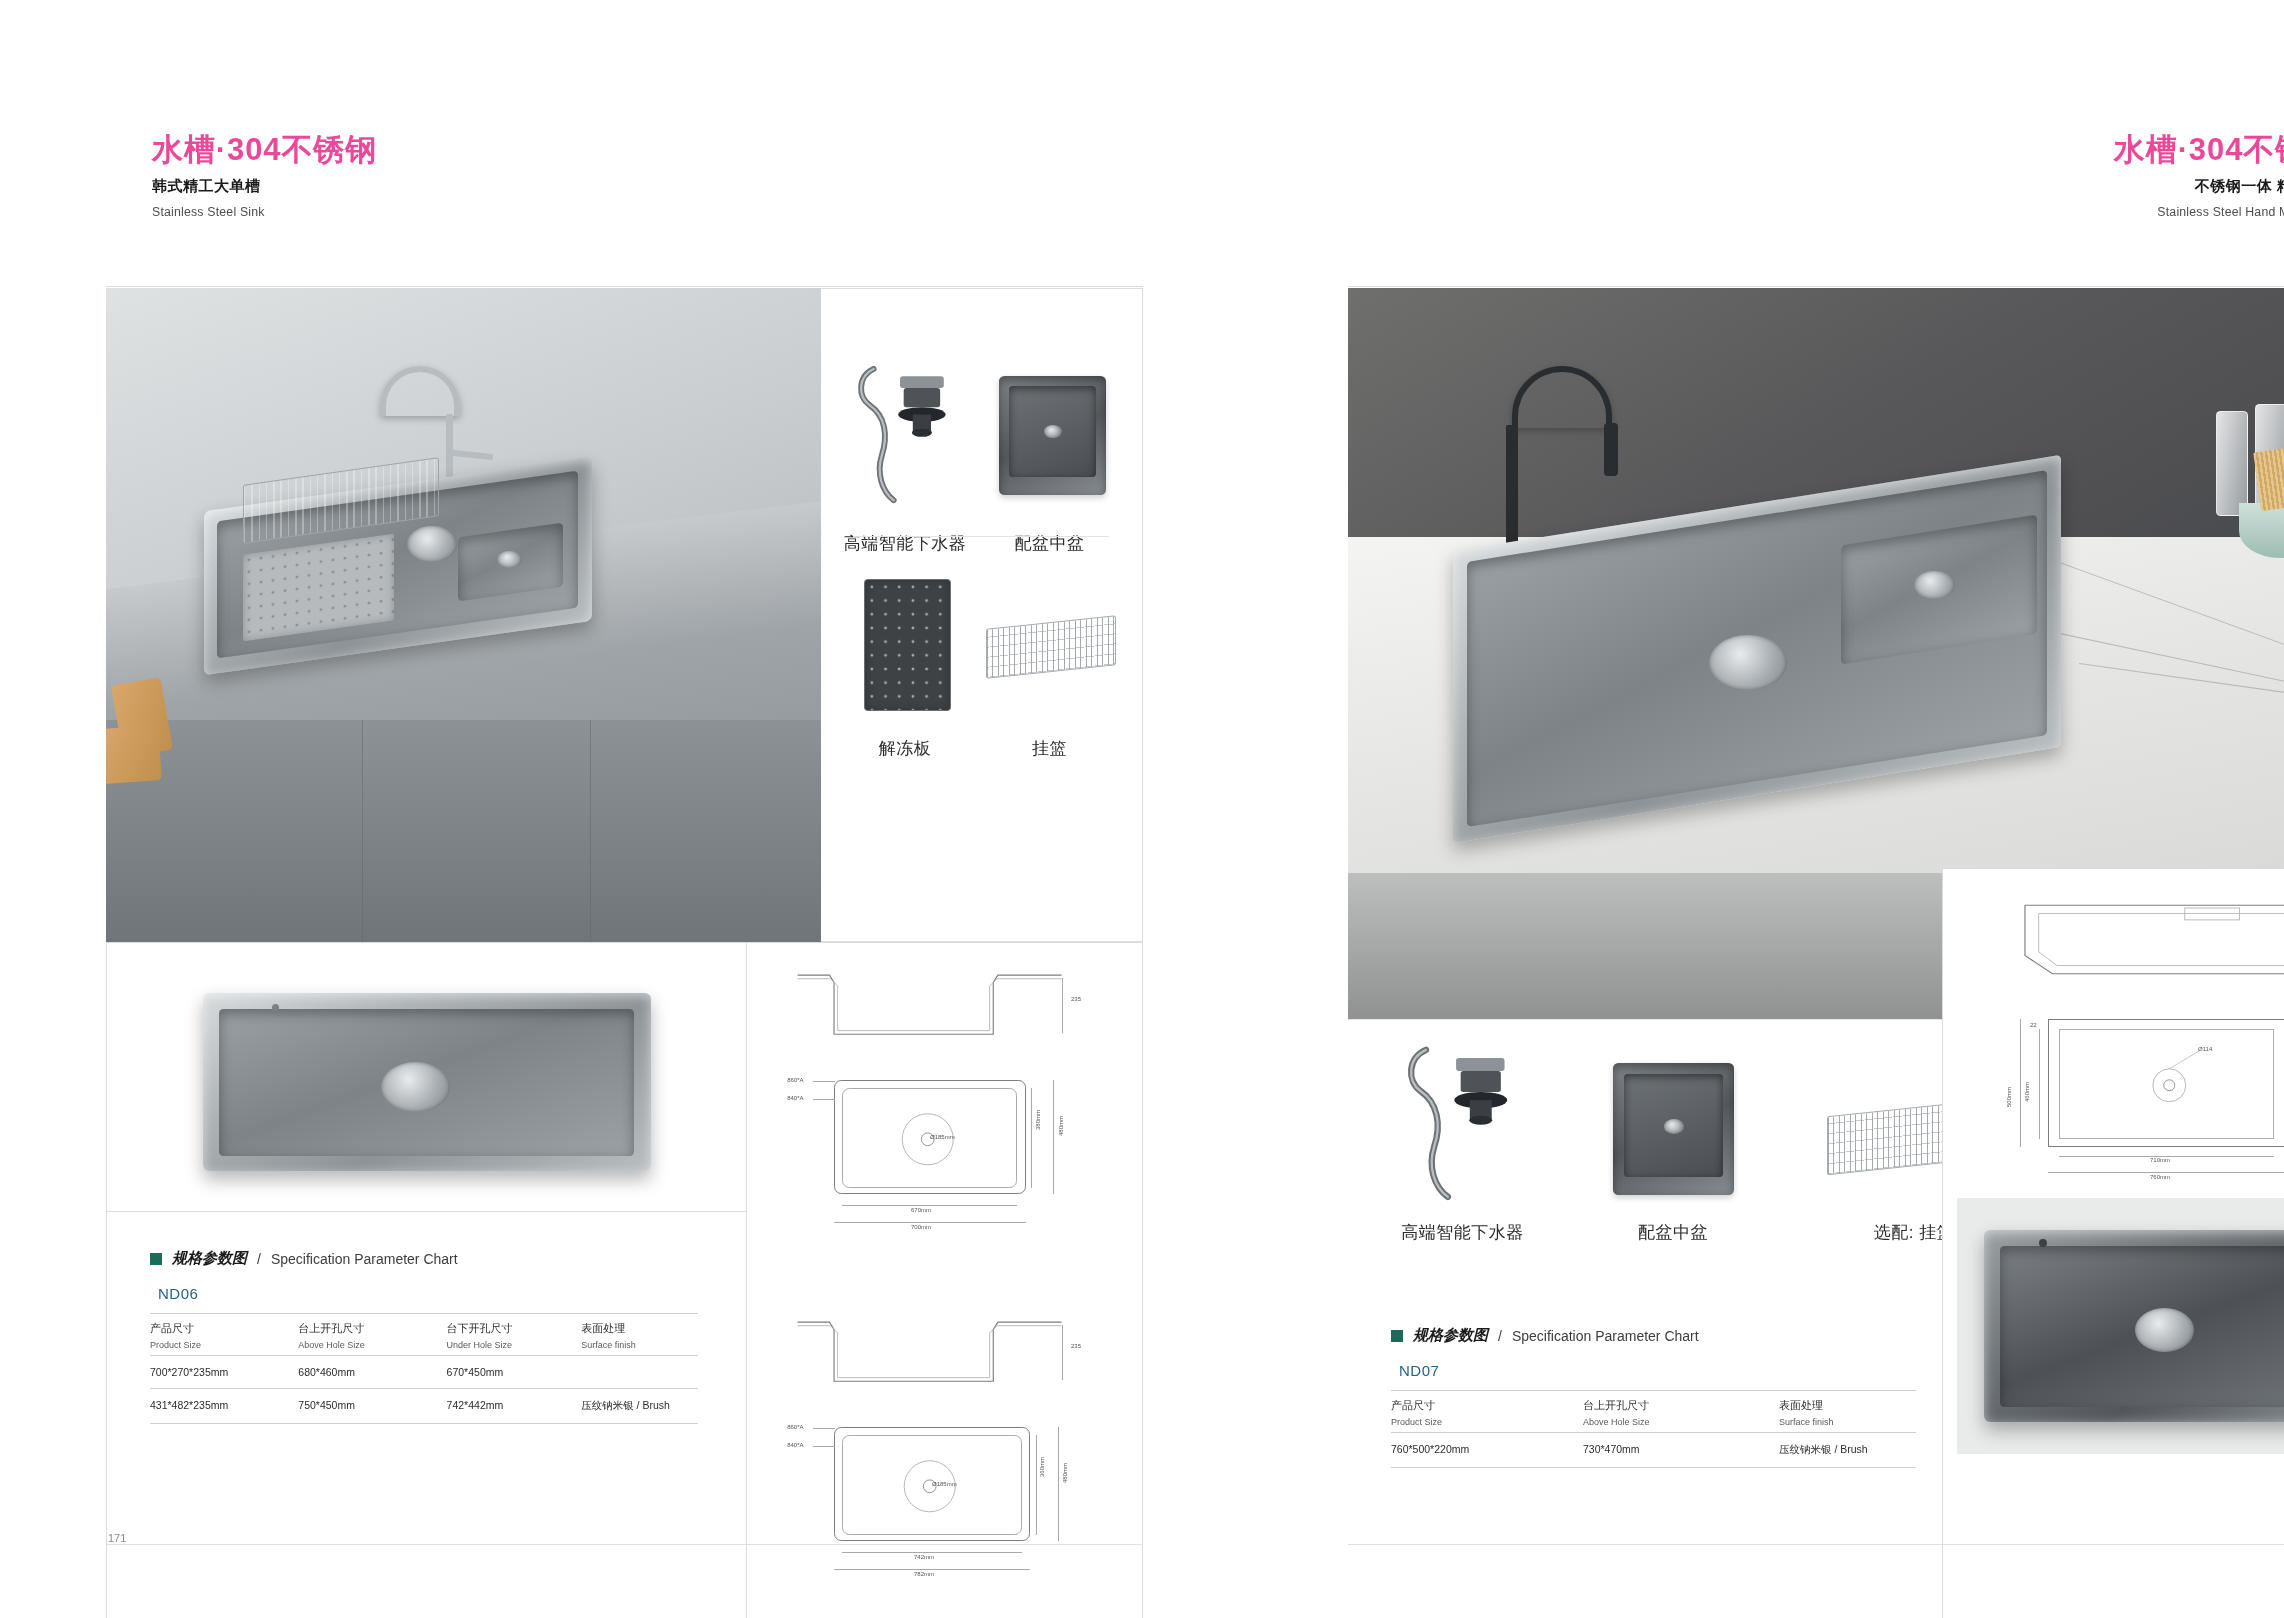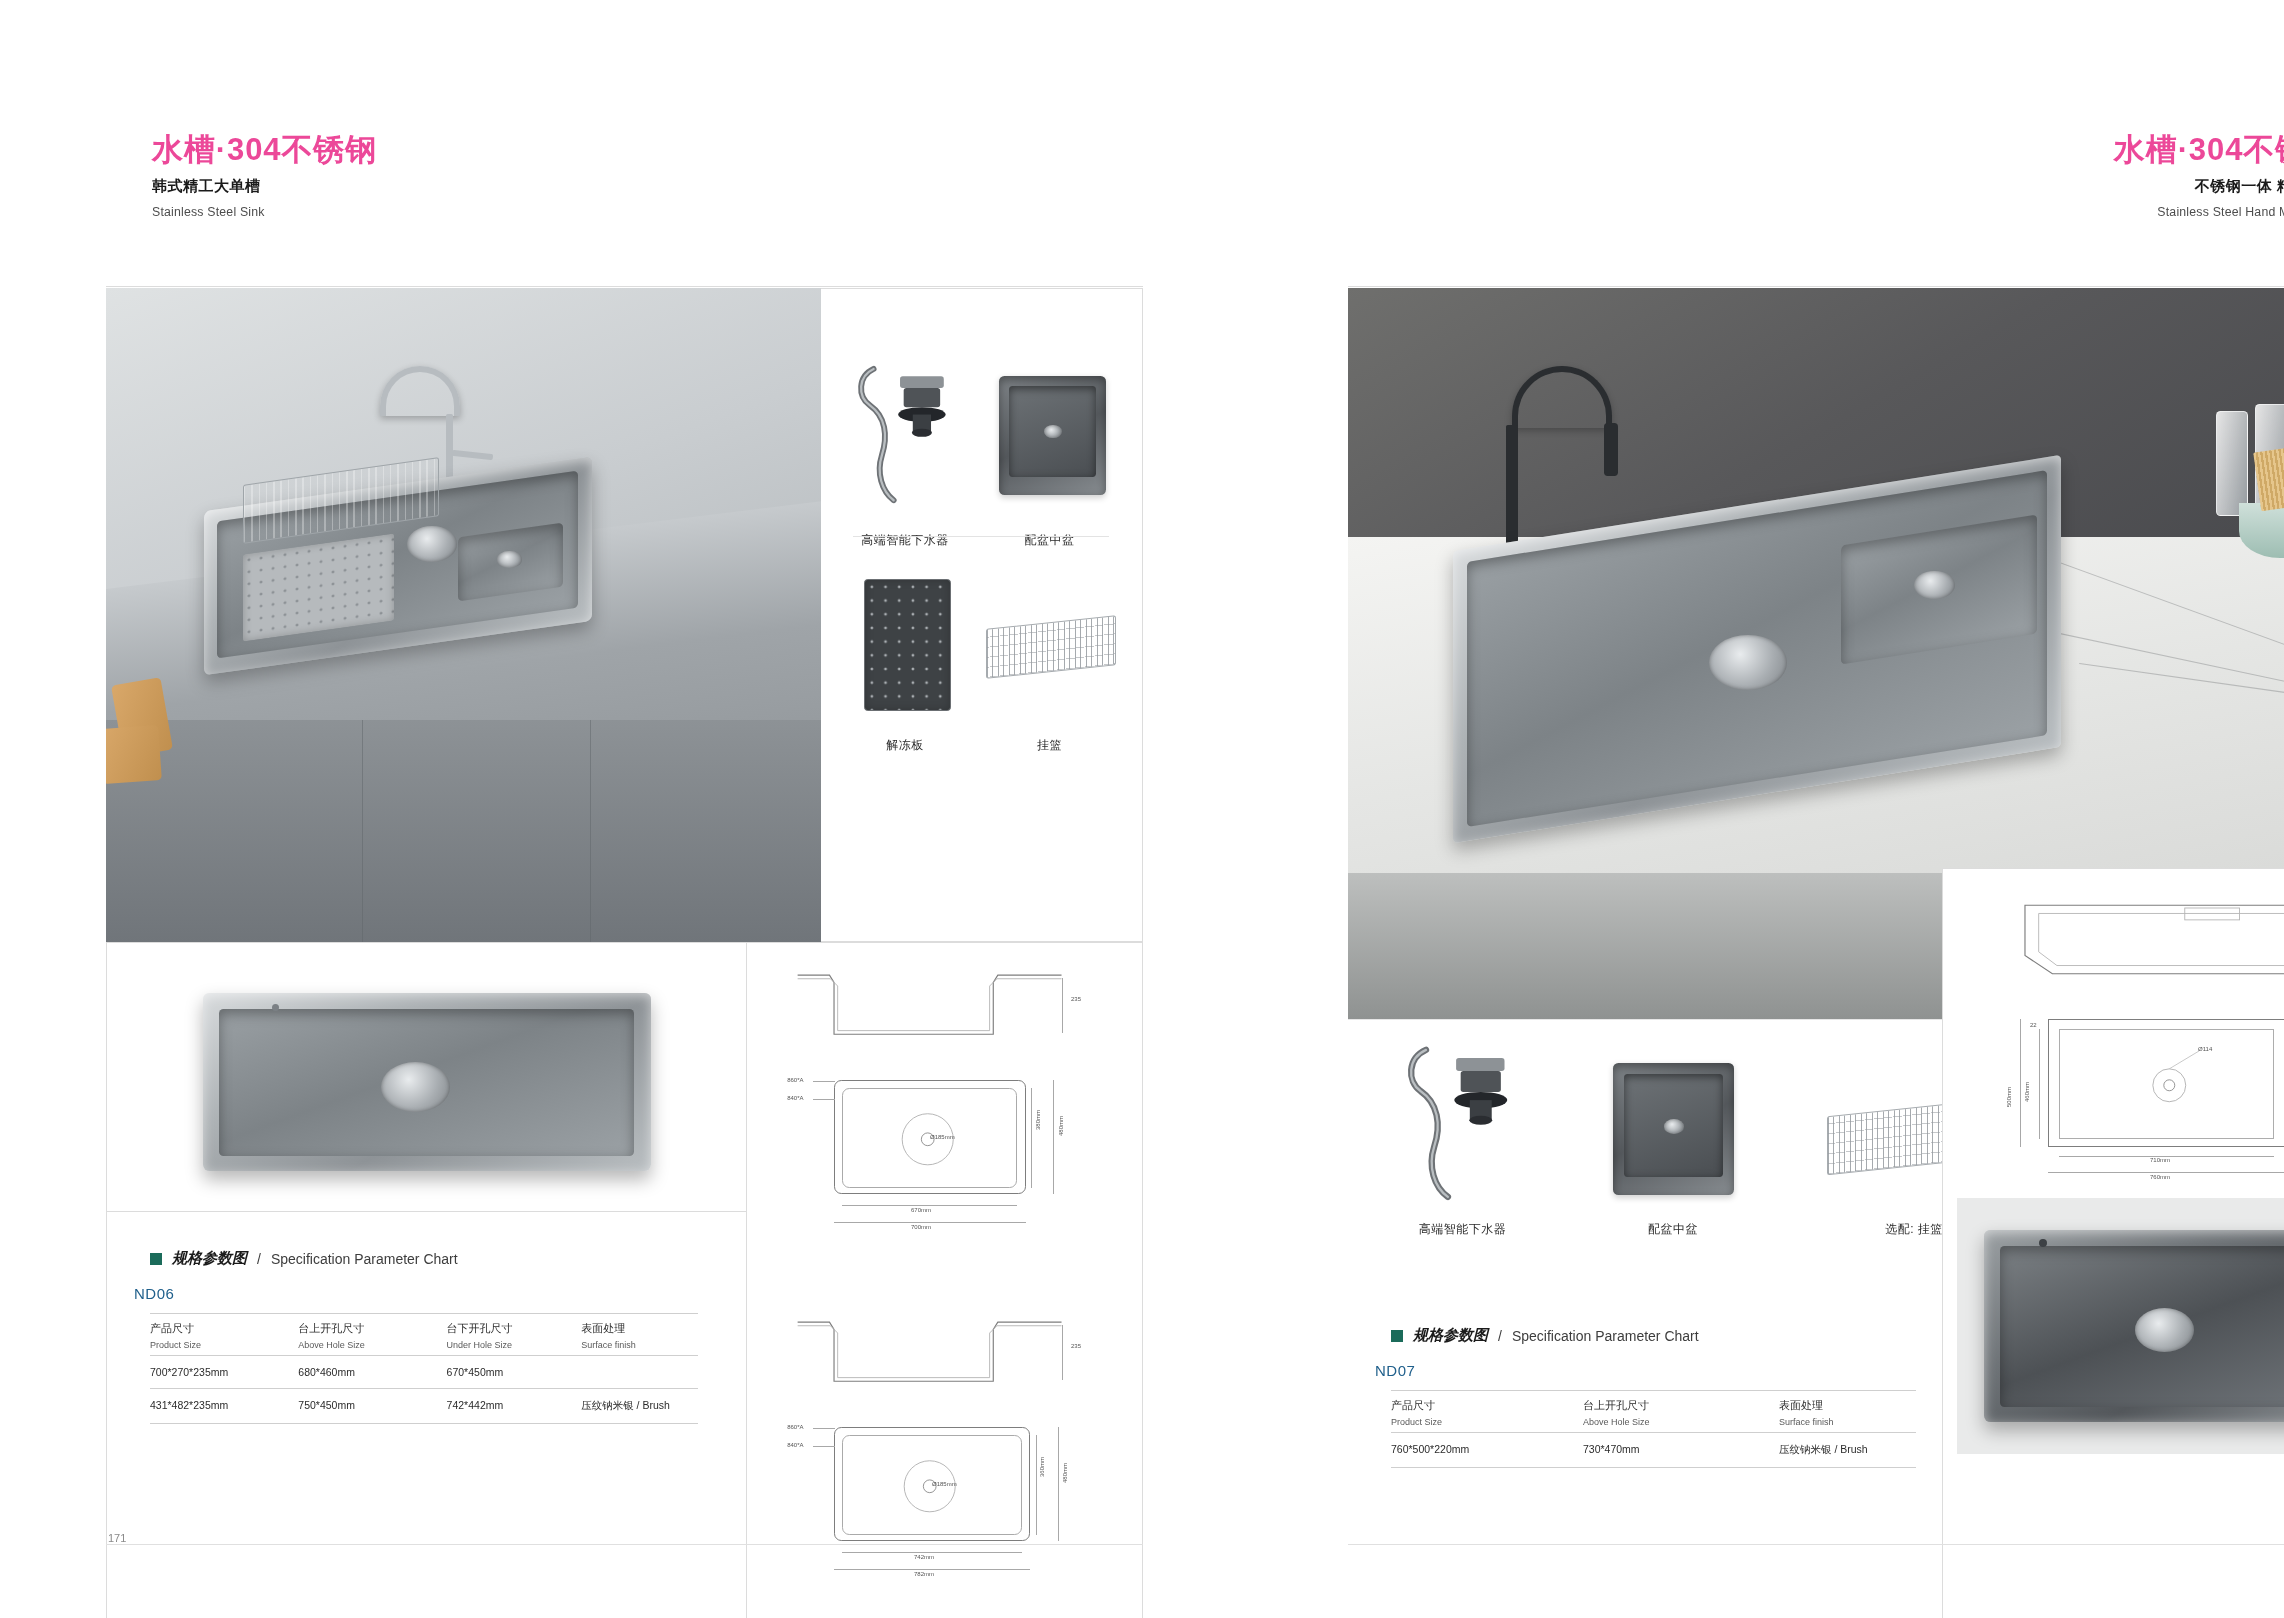--- a/index.html
+++ b/index.html
@@ -86,21 +86,21 @@
   .bowl { position:absolute; border-radius:0 0 41px 41px / 0 0 27px 27px;
     background: linear-gradient(180deg,#cfe0da,#9dbdb2); }
   .pasta { position:absolute; border-radius:1.8px;
     background: repeating-linear-gradient(90deg,#e6c68c 0 2.3px, #cfa966 2.3px 4.6px); transform: rotate(-8deg); }
 
   
   .accpanel { position:absolute; border:0.9px solid #dcdcdc; background:#fff; }
   .acc-left { left: 715px; top: 197px; width: 322px; height: 654px; border-left:none; }
   .acc-right { left: 0; top: 928px; width: 715px; height: 270px; border:none; border-top:0.9px solid #e6e6e6; }
   .acc-cell { position:absolute; text-align:center; }
-  .acc-cap { font-size: 12px; color:#2b2b2b; letter-spacing:0.5px; }
+  .acc-cap { font-size: 17px; color:#2b2b2b; letter-spacing:0.5px; }
   .acc-divider { position:absolute; background:#e3e3e3; }
   .basket-box { position:absolute; border-radius:5.5px;
     background: linear-gradient(155deg,#7f8488 0%, #55595d 50%, #878c90 100%);
     box-shadow: inset 0 3.7px 10px rgba(0,0,0,.40), 0 2.7px 6.4px rgba(0,0,0,.18); }
   .basket-inner { position:absolute; border-radius:3.7px;
     background: linear-gradient(160deg,#6d7276,#4a4e52); box-shadow: inset 0 2.7px 8.2px rgba(0,0,0,.5); }
   .wirebasket { position:absolute; border:1.4px solid #a6abaf; border-radius:2.7px;
     background: repeating-linear-gradient(90deg, rgba(150,155,160,.85) 0 0.9px, rgba(255,255,255,0) 0.9px 5.5px),
                 repeating-linear-gradient(0deg, rgba(150,155,160,.55) 0 0.9px, rgba(255,255,255,0) 0.9px 10px);
     transform: skewY(-6deg); }
@@ -120,21 +120,21 @@
   .dtxt.sm { font-size:6px; }
 
   
   .spec { position:absolute; }
   .spec-left { left:0; top:1121px; width:640px; height:461px; border:0.9px solid #dcdcdc; border-right:none; border-top:none; }
   .spec-right { left:0; top:1198px; width:594px; height:369px; border:none; }
   .spec-hd { position:absolute; left:43px; top:37px; display:flex; align-items:center; gap:10px; }
   .sq { width:12px; height:12px; background:#1b6b5a; }
   .spec-hd-cn { font-size:15px; font-weight:700; color:#1a1a1a;font-style:italic; }
   .spec-hd-en { font-size:14px; color:#3d3d3d; }
-  .model { position:absolute; left:27px; top:73px; font-size:15px; color:#1f5f8b; letter-spacing:0.5px; }
+  .model { position:absolute; left:51px; top:73px; font-size:15px; color:#1f5f8b; letter-spacing:0.5px; }
   .tbl { position:absolute; left:43px; top:101px; width:548px; }
   .tbl.narrow { width:525px; }
   .tbl .rule { height:0.9px; background:#cfcfcf; width:100%; }
   .tbl .rowhd { display:flex; padding:7.3px 0 5.5px; }
   .tbl .row { display:flex; padding:10px 0; }
   .tbl .c { font-size:11px; color:#2b2b2b; }
   .tbl .c .cn { font-size:11px; }
   .tbl .c .en { font-size:9px; color:#5a5a5a; margin-top:3.7px; }
   .tbl .v { font-size:10.5px; color:#2b2b2b; }
   .c1 { width:151px; } .c2 { width:151px; } .c3 { width:137px; } .c4 { width:119px; }

